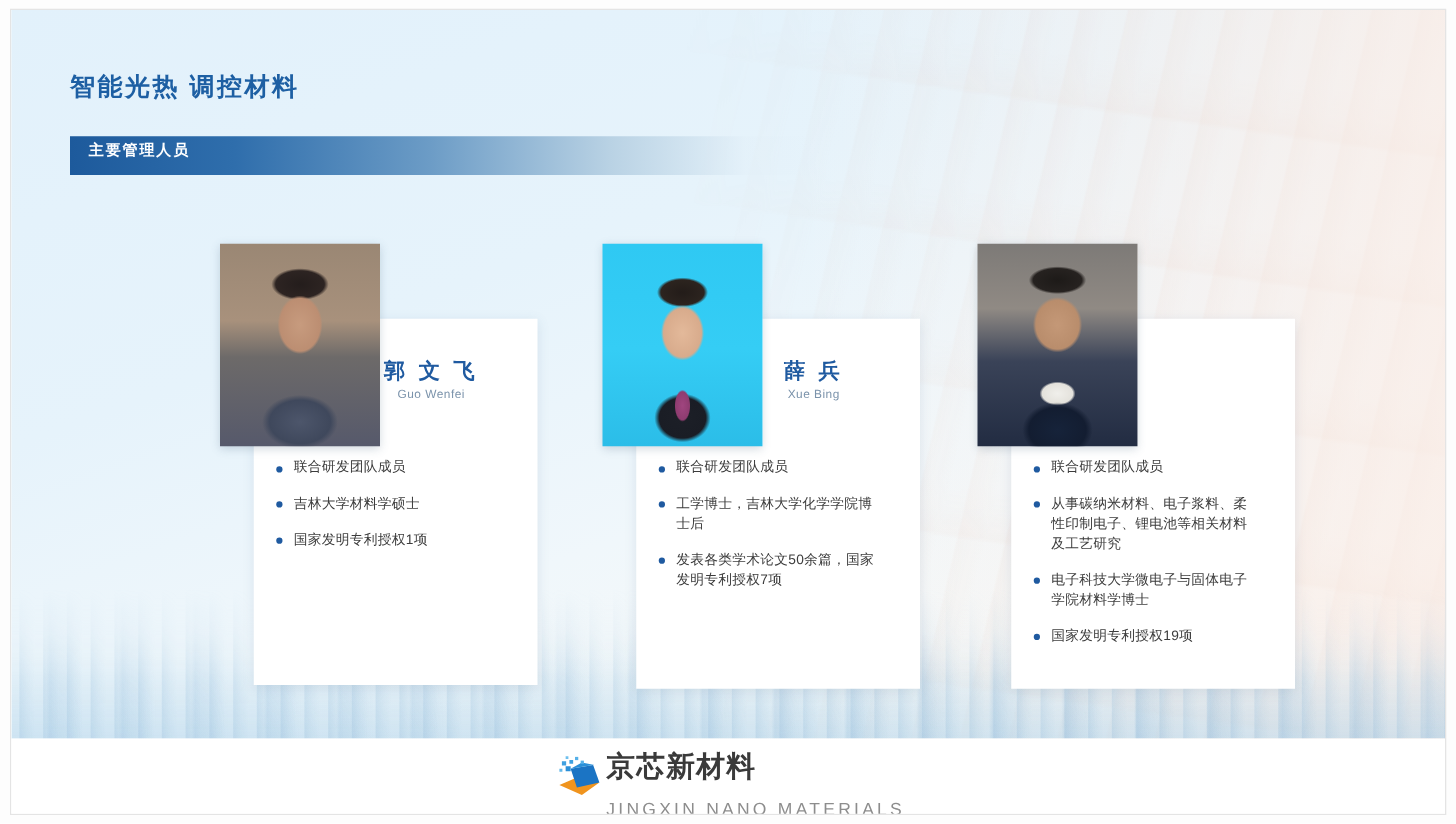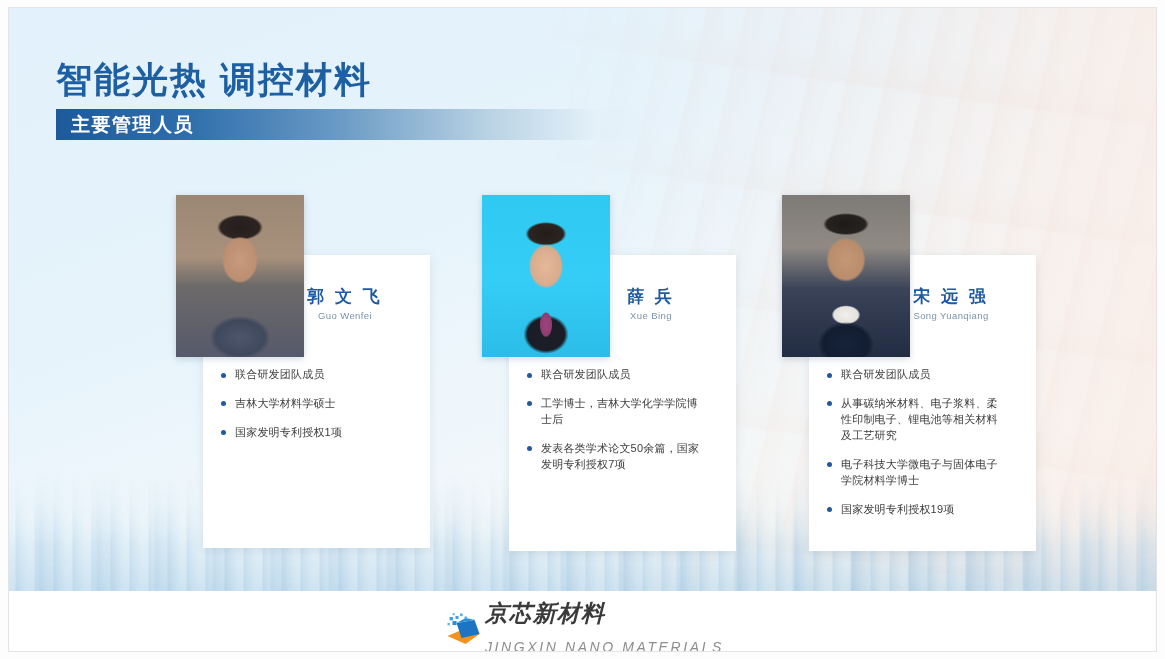--- a/index.html
+++ b/index.html
@@ -85,36 +85,36 @@
         rgba(120,170,210,0.00) 58px),
       linear-gradient(to top, rgba(176,211,234,0.55) 0%, rgba(200,226,240,0.25) 55%, rgba(255,255,255,0) 100%);
     -webkit-mask-image: linear-gradient(to top, rgba(0,0,0,1) 0%, rgba(0,0,0,0.85) 38%, rgba(0,0,0,0.25) 72%, rgba(0,0,0,0) 100%);
     mask-image: linear-gradient(to top, rgba(0,0,0,1) 0%, rgba(0,0,0,0.85) 38%, rgba(0,0,0,0.25) 72%, rgba(0,0,0,0) 100%);
   }
 
   
   .title {
     position: absolute;
     left: 47px; top: 48px;
-    font-size: 36px;
+    font-size: 20px;
     font-weight: bold;
     letter-spacing: 2px;
     color: #1d5fa3;
     white-space: pre;
   }
   .subtitle-bar {
     position: absolute;
     left: 47px; top: 101px;
     width: 600px; height: 31px;
     background: linear-gradient(to right, #1d5a9c 0%, #2f6eac 22%, #6c9cc6 48%, #b9d2e4 72%, rgba(225,238,247,0.35) 90%, rgba(255,255,255,0) 100%);
   }
   .subtitle-text {
     position: absolute;
     left: 62px; top: 104px;
-    font-size: 19px;
+    font-size: 12px;
     font-weight: bold;
     letter-spacing: 1.5px;
     color: #ffffff;
     white-space: pre;
   }
 
   
   .card {
     position: absolute;
     width: 227px;
@@ -179,23 +179,21 @@
     left: 0; top: 583px;
     width: 1147px; height: 60px;
     background: #ffffff;
   }
   .logo-wrap {
     position: absolute;
     left: 50%;
     top: 11px;
     transform: translateX(-50%);
     display: flex;
-    align-items: center;
     gap: 2px;
-    font-style: italic;
   }
   .logo-mark { width: 42px; height: 38px; display:block; }
   .logo-text { display: flex; flex-direction: column; }
   .logo-cn {
     font-size: 23px;
     font-weight: bold;
     letter-spacing: 1px;
     color: #3a3a3a;
     line-height: 1;
     white-space: pre;
@@ -254,24 +252,20 @@
       </div>
       <div class="photo" style="left:473px; top:187px;
            background-image:
              radial-gradient(ellipse 8px 16px at 50% 80%, #a0457f 0%, #8e3c70 70%, rgba(142,60,112,0) 80%),
              radial-gradient(ellipse 30px 26px at 50% 86%, #1c1f27 0%, #1a1d25 62%, rgba(26,29,37,0) 75%),
              radial-gradient(ellipse 21px 27px at 50% 44%, #e3b99a 0%, #d8ab8c 72%, rgba(216,171,140,0) 82%),
              radial-gradient(ellipse 24px 14px at 50% 24%, #231c19 0%, #2c241f 72%, rgba(44,36,31,0) 85%),
              linear-gradient(to bottom, #2fc9f3 0%, #35cdf5 52%, #2bbde8 100%);"></div>
 
       <div class="card" style="left:800px; top:247px; height:296px;">
-        <div class="name-block" style="left:86px; top:33px;">
-          <div class="name">宋 远 强</div>
-          <div class="pinyin">Song Yuanqiang</div>
-        </div>
         <ul class="bullets" style="top:112px;">
           <li>联合研发团队成员</li>
           <li>从事碳纳米材料、电子浆料、柔性印制电子、锂电池等相关材料及工艺研究</li>
           <li>电子科技大学微电子与固体电子学院材料学博士</li>
           <li>国家发明专利授权19项</li>
         </ul>
       </div>
       <div class="photo" style="left:773px; top:187px;
            background-image:
              radial-gradient(ellipse 38px 30px at 50% 92%, #16233a 0%, #131d31 60%, rgba(19,29,49,0) 74%),

